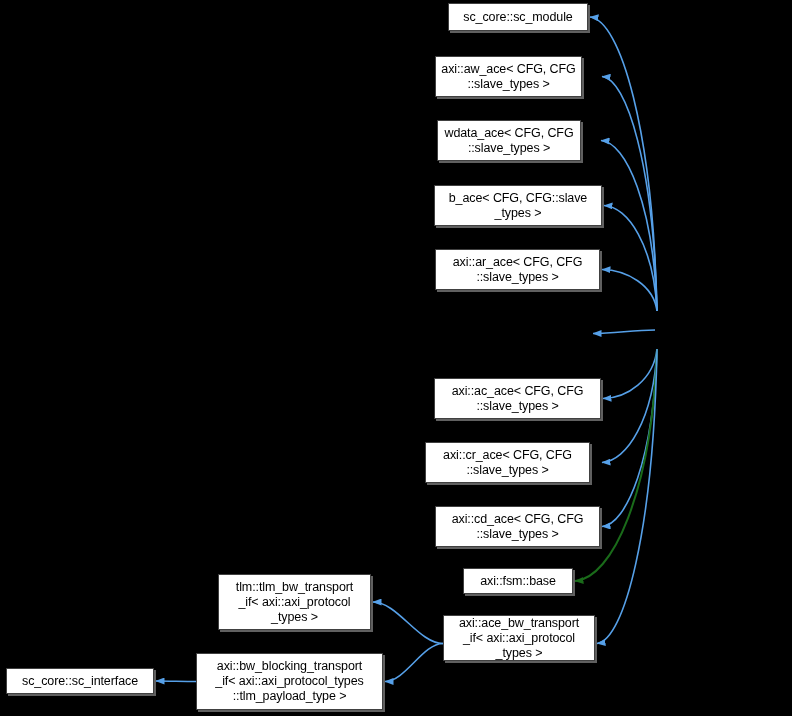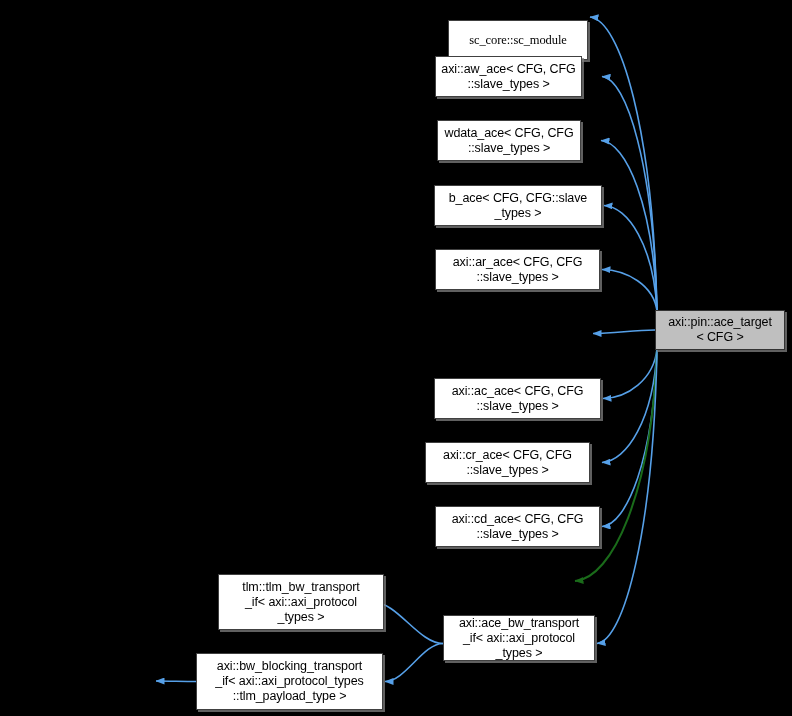--- a/index.html
+++ b/index.html
@@ -66,39 +66,39 @@
       <path d="M655,330 C633.3,330 614.7,333.5 593,333.5" fill="none" stroke="#56a0e8" stroke-width="1.6" marker-end="url(#arrow-inh)"></path>
       <path d="M657,349 C653.76,379.69 627.3,398.005 603,398.5" fill="none" stroke="#56a0e8" stroke-width="1.6" marker-end="url(#arrow-inh)"></path>
       <path d="M657,349 C653.7,419.37 626.75,461.365 602,462.5" fill="none" stroke="#56a0e8" stroke-width="1.6" marker-end="url(#arrow-inh)"></path>
       <path d="M657,349 C653.7,459.05 626.75,524.725 602,526.5" fill="none" stroke="#56a0e8" stroke-width="1.6" marker-end="url(#arrow-inh)"></path>
       <path d="M657,349 C652.08,492.84000000000003 611.9,578.6800000000001 575,581" fill="none" stroke="#1a6b1a" stroke-width="2" marker-end="url(#arrow-use)"></path>
       <path d="M657,349 C653.4,531.59 624,640.5550000000001 597,643.5" fill="none" stroke="#56a0e8" stroke-width="1.6" marker-end="url(#arrow-inh)"></path>
       <path d="M443,643.5 C418.5,643.5 397.5,602 373,602" fill="none" stroke="#56a0e8" stroke-width="1.6" marker-end="url(#arrow-inh)"></path>
       <path d="M443,643.5 C422.7,643.5 405.3,681.5 385,681.5" fill="none" stroke="#56a0e8" stroke-width="1.6" marker-end="url(#arrow-inh)"></path>
       <path d="M196,681.5 C182,681.5 170,681 156,681" fill="none" stroke="#56a0e8" stroke-width="1.6" marker-end="url(#arrow-inh)"></path>
     </svg>
-<div class="node" style="left: 448px; top: 20px; width: 140px; height: 40px; font-family: Liberation Serif, serif;">sc_core::sc_module</div>
+<div class="node" style="left: 448px; top: 3px; width: 140px; height: 28px;">sc_core::sc_module</div>
     <div class="node" style="left: 435px; top: 56px; width: 147px; height: 41px;">axi::aw_ace&lt; CFG, CFG
 ::slave_types &gt;</div>
     <div class="node" style="left: 437px; top: 120px; width: 144px; height: 41px;">wdata_ace&lt; CFG, CFG
 ::slave_types &gt;</div>
     <div class="node" style="left: 434px; top: 185px; width: 168px; height: 41px;">b_ace&lt; CFG, CFG::slave
 _types &gt;</div>
     <div class="node" style="left: 435px; top: 249px; width: 165px; height: 41px;">axi::ar_ace&lt; CFG, CFG
 ::slave_types &gt;</div>
     <div class="node" style="left: 434px; top: 378px; width: 167px; height: 41px;">axi::ac_ace&lt; CFG, CFG
 ::slave_types &gt;</div>
     <div class="node" style="left: 425px; top: 442px; width: 165px; height: 41px;">axi::cr_ace&lt; CFG, CFG
 ::slave_types &gt;</div>
     <div class="node" style="left: 435px; top: 506px; width: 165px; height: 41px;">axi::cd_ace&lt; CFG, CFG
 ::slave_types &gt;</div>
-    <div class="node focal" style="left: 655px; top: 310px; width: 130px; height: 40px;">axi::pin::ace_target
-&lt; CFG &gt;</div>
-    <div class="node" style="left: 218px; top: 574px; width: 166px; height: 56px;">tlm::tlm_bw_transport
+    <div class="node" style="left: 463px; top: 568px; width: 110px; height: 26px;">axi::fsm::base</div>
+    <div class="node" style="left: 218px; top: 574px; width: 153px; height: 56px;">tlm::tlm_bw_transport
 _if&lt; axi::axi_protocol
 _types &gt;</div>
     <div class="node" style="left: 443px; top: 615px; width: 152px; height: 46px;">axi::ace_bw_transport
 _if&lt; axi::axi_protocol
 _types &gt;</div>
     <div class="node" style="left: 196px; top: 653px; width: 187px; height: 57px;">axi::bw_blocking_transport
 _if&lt; axi::axi_protocol_types
 ::tlm_payload_type &gt;</div>
+    <div class="node" style="left: 6px; top: 668px; width: 148px; height: 26px;">sc_core::sc_interface</div>
   </div>
 
 </body></html>

